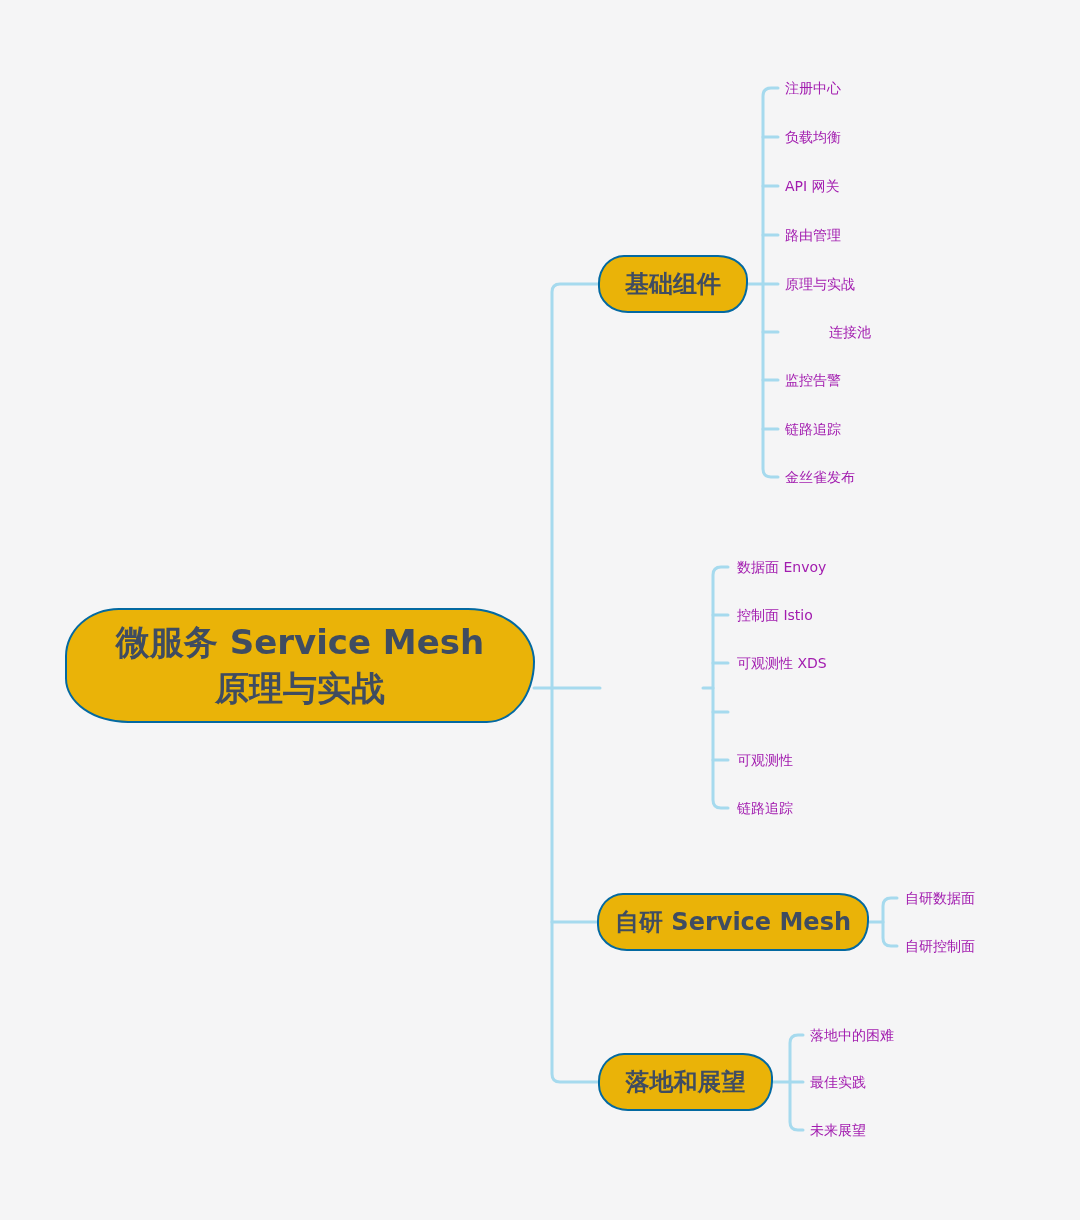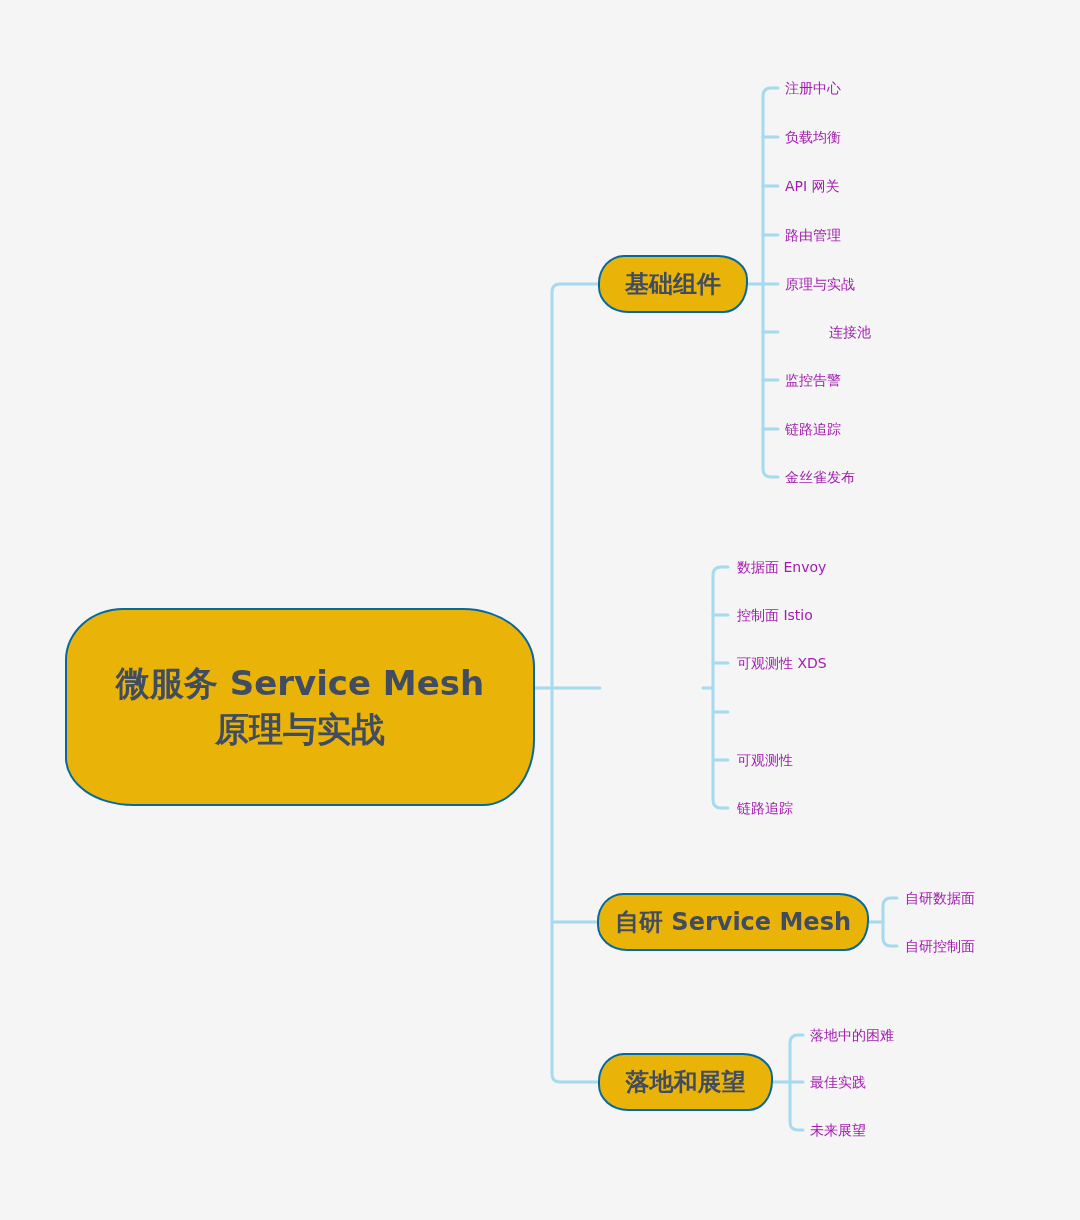--- a/index.html
+++ b/index.html
@@ -29,21 +29,21 @@
     display:flex;align-items:center;justify-content:center;
     background:#eab308;
     border:2px solid #0369a1;
     box-sizing:border-box;
     color:#3f4c61;
     font-weight:bold;
     text-align:center;
     cursor:default;
   }
   .root-node{
-    left:65px;top:608px;width:470px;height:198px;
+    left:65px;top:608px;width:470px;height:115px;
     font-size:34px;line-height:1.35;
     border-radius:58px 72px 52px 68px / 52px 58px 66px 48px;
   }
   .branch-node{
     font-size:24px;
     border-radius:26px 30px 24px 30px / 28px 24px 30px 26px;
   }
   .node-b0{left:598px;top:255px;width:150px;height:58px;}
   .node-b1{left:600px;top:657px;width:103px;height:62px;font-size:26px;}
   .node-b2{left:597px;top:893px;width:272px;height:58px;}

